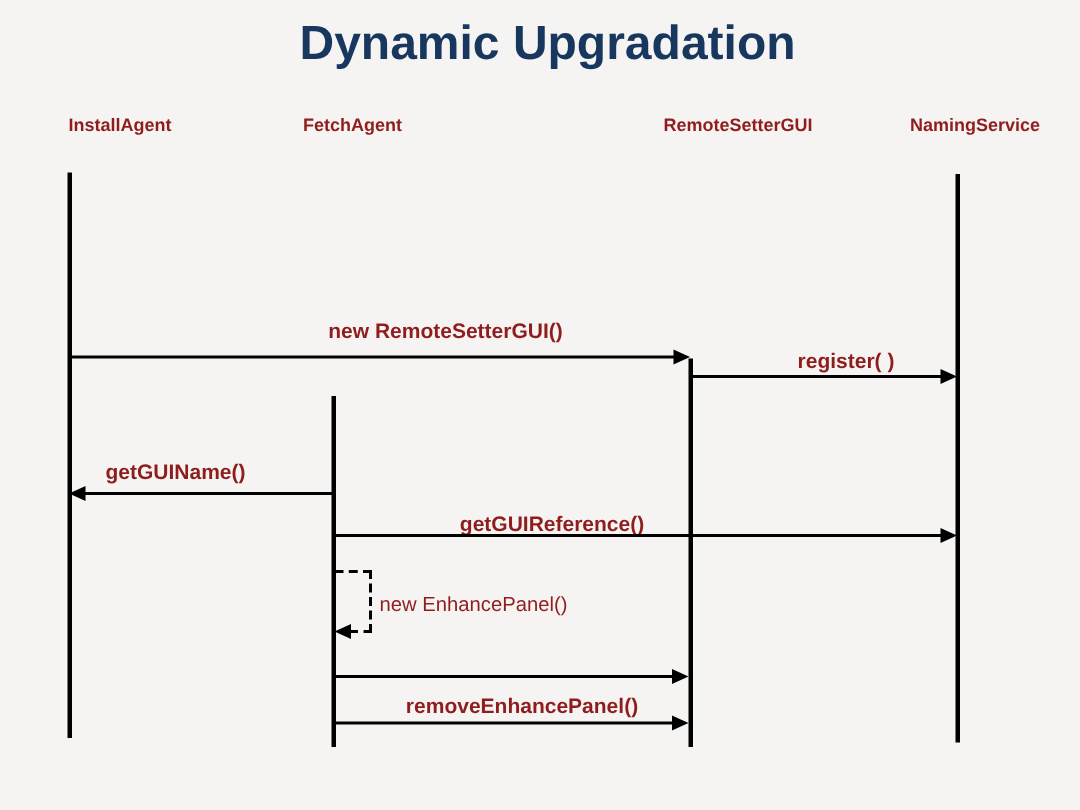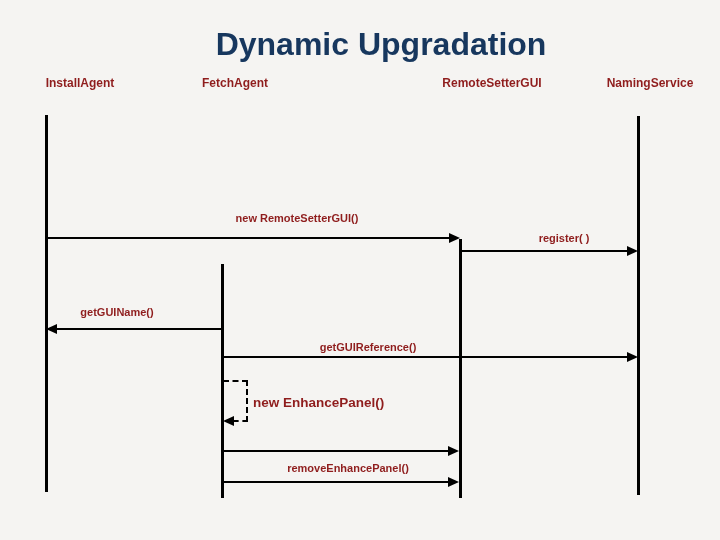--- a/index.html
+++ b/index.html
@@ -14,21 +14,21 @@
     width: 720px;
     height: 540px;
     background: var(--bg, #F5F4F2);
     overflow: hidden;
   }
   .title {
     position: absolute;
     left: 365px;
     top: 10px;
     transform: translateX(-50%);
-    margin: 16px;
+    margin: 0;
     font-size: 32px;
     font-weight: bold;
     color: var(--title, #17375E);
     white-space: nowrap;
     letter-spacing: 0px;
   }
   .lifeline-label {
     position: absolute;
     transform: translateX(-50%);
     top: 76px;
@@ -38,29 +38,29 @@
     white-space: nowrap;
   }
   .lifeline {
     position: absolute;
     width: 3px;
     background: var(--line, #000);
   }
   .msg-label {
     position: absolute;
     transform: translateX(-50%);
-    font-size: 11px;
+    font-size: 14px;
     font-weight: bold;
     color: var(--label, #8F1D1D);
     white-space: nowrap;
   }
   .msg-label-left {
     position: absolute;
     font-size: 13.5px;
-    font-weight: bold;
+    font-weight: normal;
     color: var(--label, #8F1D1D);
     white-space: nowrap;
     text-align: center;
   }
   .msg-line {
     position: absolute;
     height: 2px;
     background: var(--line, #000);
   }
   .dash-h {

